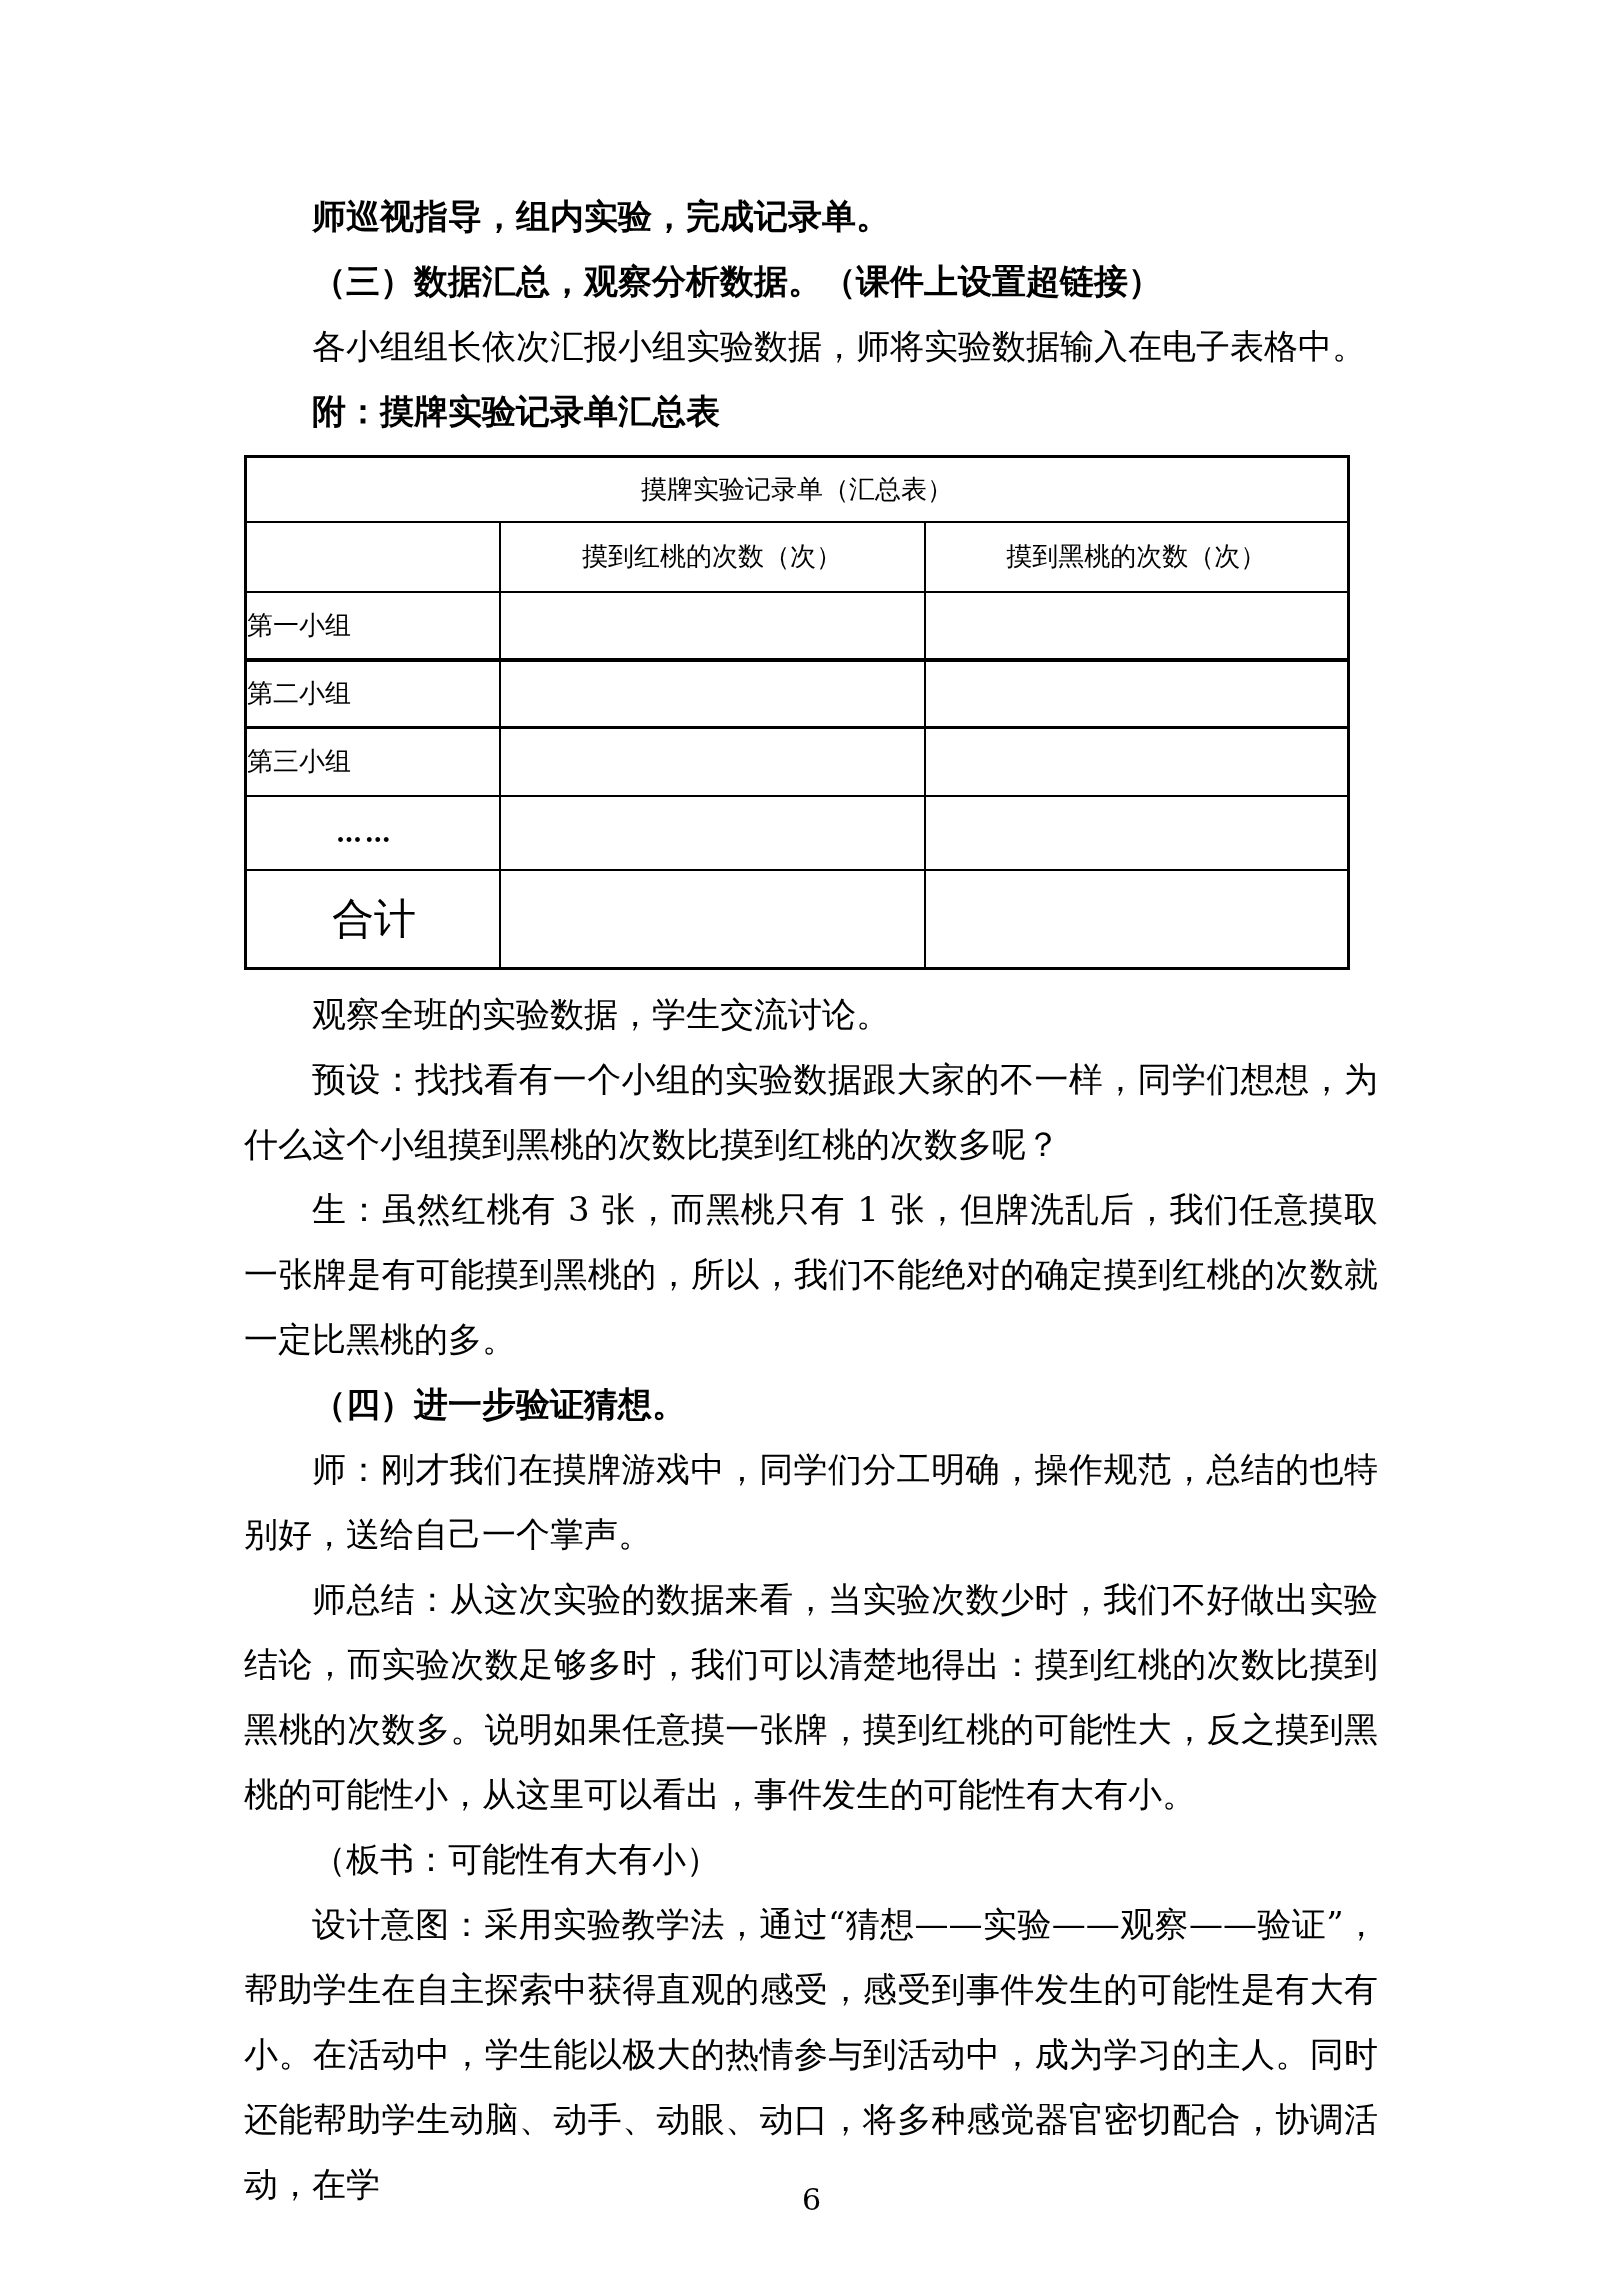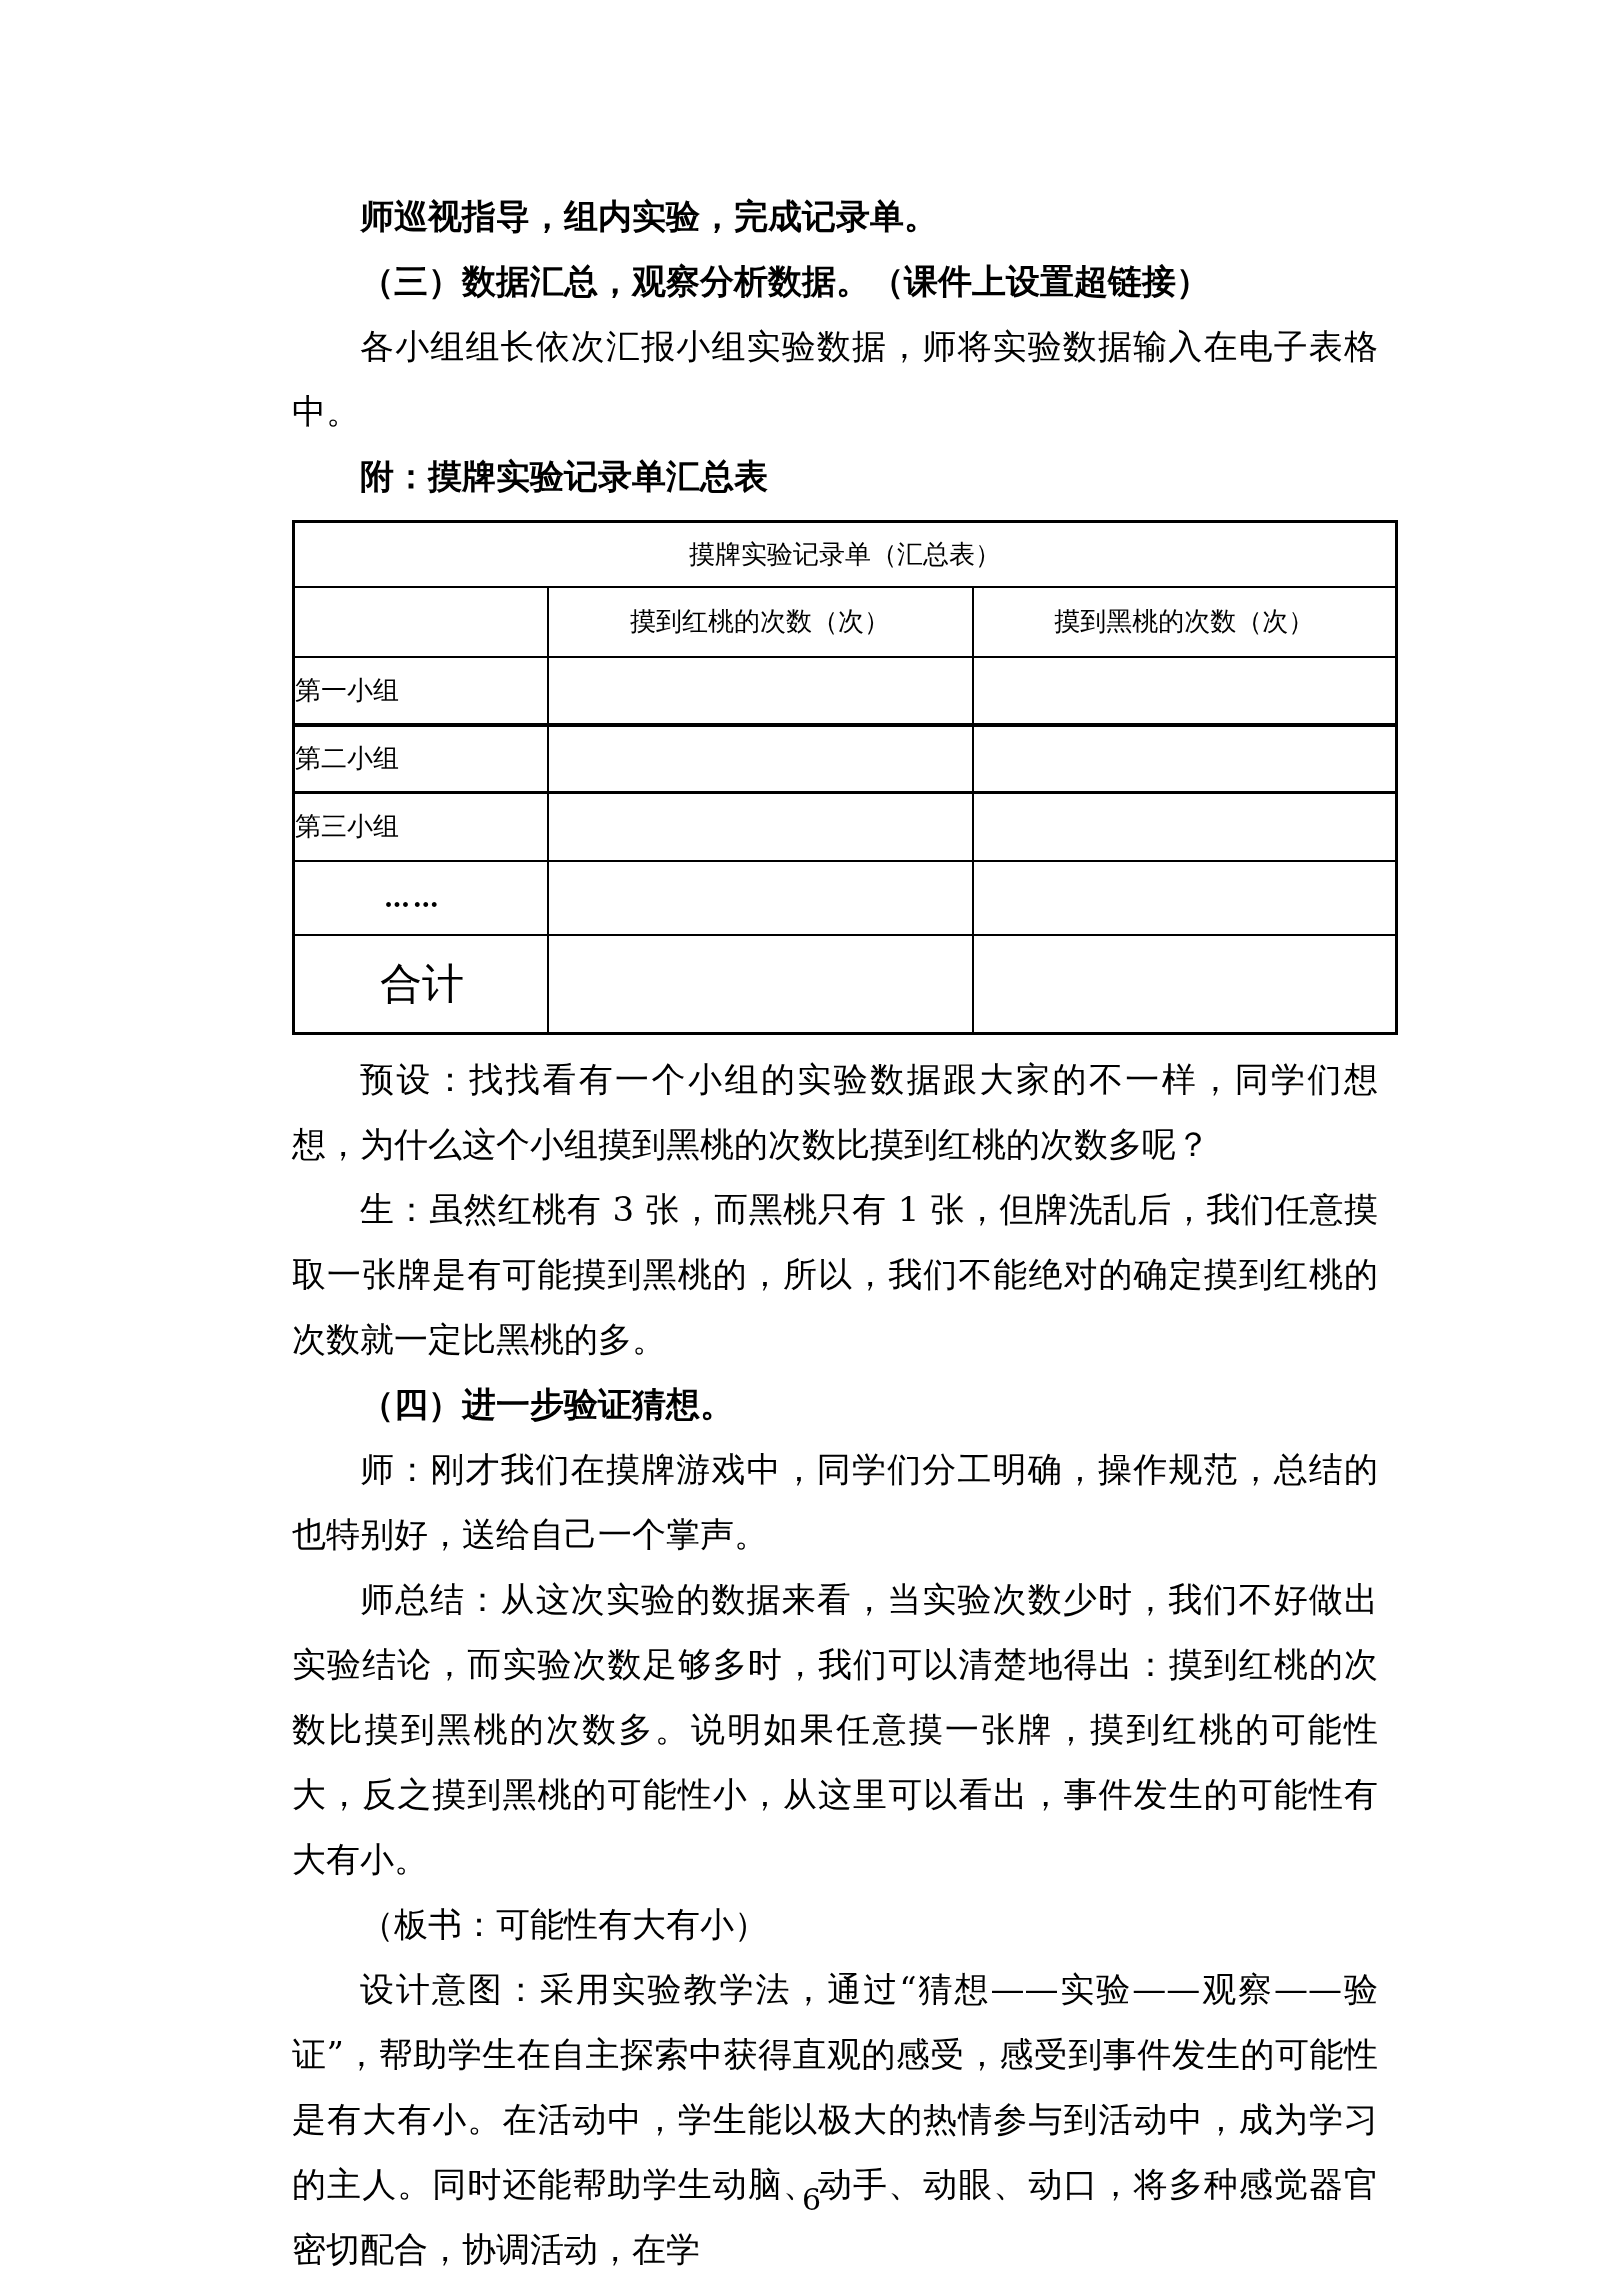--- a/index.html
+++ b/index.html
@@ -11,21 +11,20 @@
     background: #ffffff;
     color: #000000;
     font-family: "DejaVu Serif", "Liberation Serif", serif;
     overflow: hidden;
   }
   .content {
     position: absolute;
     left: 244px;
     right: 245px;
     top: 184px;
-    margin-left: 48px;
   }
   .para {
     font-size: 34px;
     line-height: 65px;
     text-align: justify;
     text-justify: inter-ideograph;
     text-indent: 68px;
   }
   .bold { font-weight: bold; }
   .b { font-weight: normal; }
@@ -108,20 +107,21 @@
         <td></td>
       </tr>
       <tr class="row-total">
         <td class="t-label">合计</td>
         <td></td>
         <td></td>
       </tr>
     </tbody>
       </table>
 
+    <p class="para">观察全班的实验数据，学生交流讨论。</p>
     <p class="para">预设：找找看有一个小组的实验数据跟大家的不一样，同学们想想，为什么这个小组摸到黑桃的次数比摸到红桃的次数多呢？</p>
     <p class="para">生：虽然红桃有 3 张，而黑桃只有 1 张，但牌洗乱后，我们任意摸取一张牌是有可能摸到黑桃的，所以，我们不能绝对的确定摸到红桃的次数就一定比黑桃的多。</p>
     <p class="para bold">（四）进一步验证猜想。</p>
     <p class="para">师：刚才我们在摸牌游戏中，同学们分工明确，操作规范，总结的也特别好，送给自己一个掌声。</p>
 
     <p class="para"><span class="b">师总结：</span><span>从这次实验的数据来看，当实验次数少时，我们不好做出实验结论，而实验次数足够多时，我们可以清楚地得出：摸到红桃的次数比摸到黑桃的次数多。说明如果任意摸一张牌，摸到红桃的可能性大，反之摸到黑桃的可能性小，从这里可以看出，事件发生的可能性有大有小。</span></p>
 
     <p class="para">（板书：可能性有大有小）</p>
 
     <p class="para"><span class="b">设计意图：</span><span>采用实验教学法，通过“猜想——实验——观察——验证”，帮助学生在自主探索中获得直观的感受，感受到事件发生的可能性是有大有小。在活动中，学生能以极大的热情参与到活动中，成为学习的主人。同时还能帮助学生动脑、动手、动眼、动口，将多种感觉器官密切配合，协调活动，在学</span></p>

